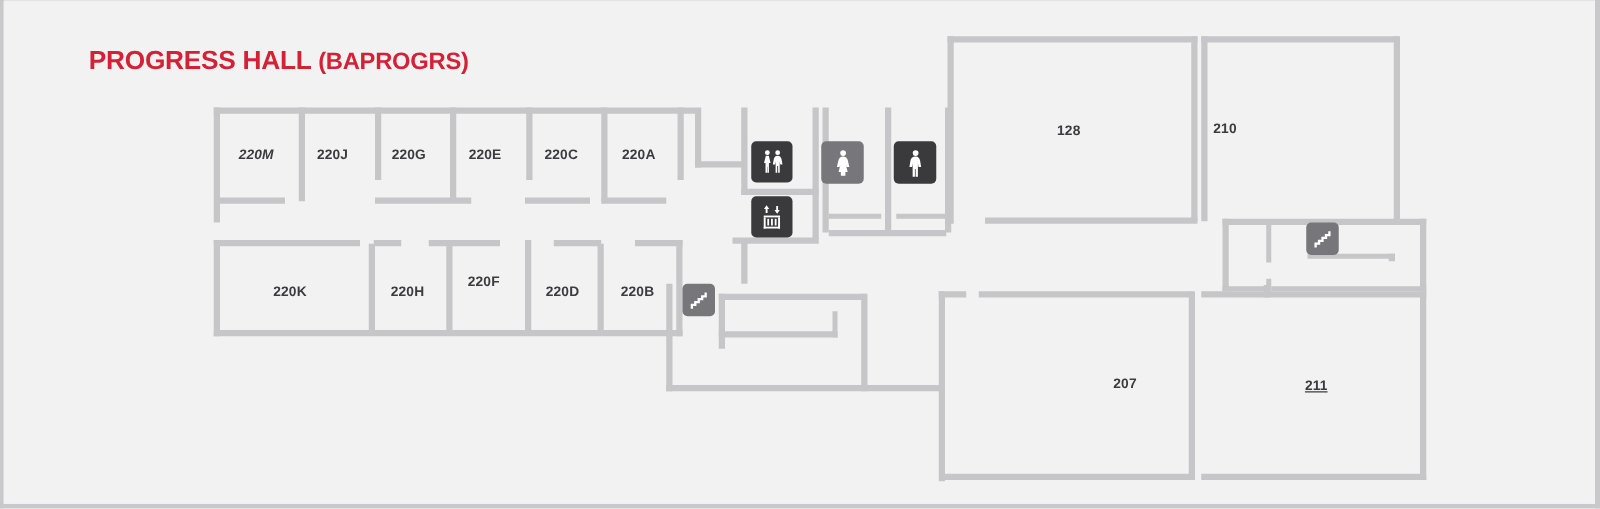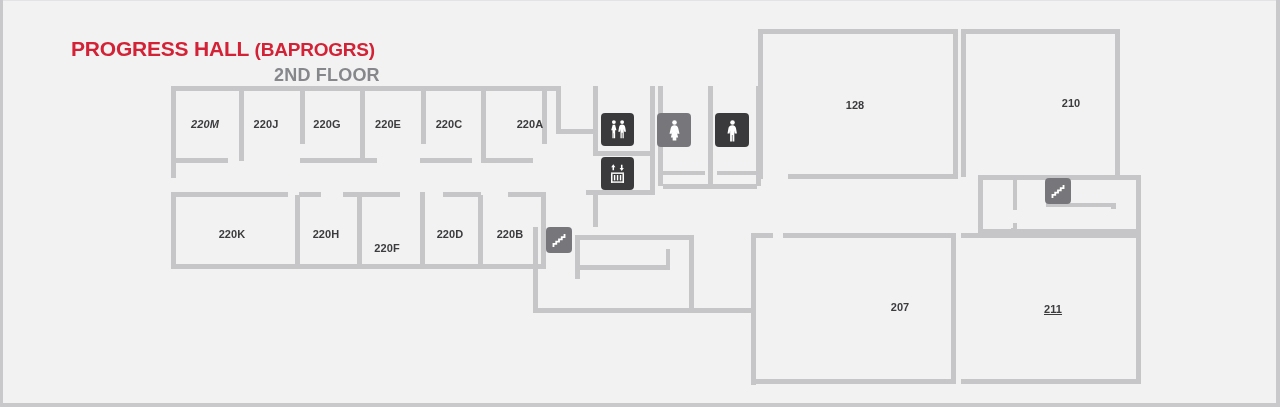--- a/index.html
+++ b/index.html
@@ -86,21 +86,20 @@
   <div id="frame-right"></div>
   <div id="frame-bottom"></div>
 
   <div id="canvas-inner">
 
     <div id="title-block">
       <div id="building-title">
         <span>PROGRESS HALL</span>
         <span class="code">(BAPROGRS)</span>
       </div>
-      <div id="floor-title">2ND FLOOR</div>
     </div>
 
     <div class="wall" style="left:168px; top:85px; width:385px; height:5px;"></div>
 
     <div class="wall" style="left:168px; top:85px; width:5px; height:92px;"></div>
 
     <div class="wall" style="left:173px; top:157px; width:52px; height:5px;"></div>
     <div class="wall" style="left:297px; top:157px; width:77px; height:5px;"></div>
     <div class="wall" style="left:417px; top:157px; width:52px; height:5px;"></div>
     <div class="wall" style="left:478px; top:157px; width:52px; height:5px;"></div>
@@ -181,28 +180,28 @@
     <div class="wall" style="left:1008px; top:227px; width:5px; height:10px;"></div>
 
   </div>
 
   <div id="labels-layer">
       <div class="room-label" style="left: 205px; top: 124px; font-style: italic;">220M</div>
       <div class="room-label" style="left: 266px; top: 124px;">220J</div>
       <div class="room-label" style="left: 327px; top: 124px;">220G</div>
       <div class="room-label" style="left: 388px; top: 124px;">220E</div>
       <div class="room-label" style="left: 449px; top: 124px;">220C</div>
-      <div class="room-label" style="left: 530px; top: 124px;">220A</div>
+      <div class="room-label" style="left: 511px; top: 124px;">220A</div>
       <div class="room-label" style="left: 232px; top: 234px;">220K</div>
       <div class="room-label" style="left: 326px; top: 234px; text-align: right;">220H</div>
-      <div class="room-label" style="left: 387px; top: 248px;">220F</div>
+      <div class="room-label" style="left: 387px; top: 226px;">220F</div>
       <div class="room-label" style="left: 450px; top: 234px;">220D</div>
       <div class="room-label" style="left: 510px; top: 234px;">220B</div>
       <div class="room-label" style="left: 855px; top: 105px;">128</div>
-      <div class="room-label" style="left: 1071px; top: 103px; text-align: right;">210</div>
+      <div class="room-label" style="left: 980px; top: 103px; text-align: right;">210</div>
       <div class="room-label" style="left: 900px; top: 307px;">207</div>
       <div class="room-label" style="left: 1053px; top: 309px; text-decoration: underline;">211</div>
     </div>
   <div id="amenities-layer">
       <div class="amenity dark" style="left: 601px; top: 113px; width: 33px; height: 33px;">
         <svg width="22" height="22" viewBox="0 0 24 24" fill="#fff">
       <circle cx="7.5" cy="3.4" r="2.1"></circle>
       <path d="M6.2 6.2h2.6l1.5 6.2H8.9v8.6H7.6v-5.4h-.3v5.4H5.9v-8.6H4.6z"></path>
       <circle cx="16.5" cy="3.4" r="2.1"></circle>
       <path d="M16.5 6.1c2 0 3.1 1.3 3.4 3.1l.8 4.6h-1.9l-.5-3v10.2h-1.4v-6h-.8v6h-1.4V10.8l-.5 3h-1.9l.8-4.6c.3-1.8 1.4-3.1 3.4-3.1z"></path>

